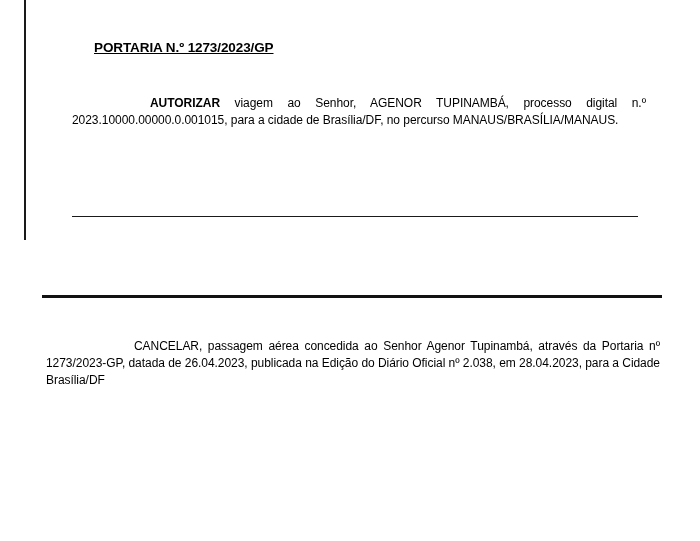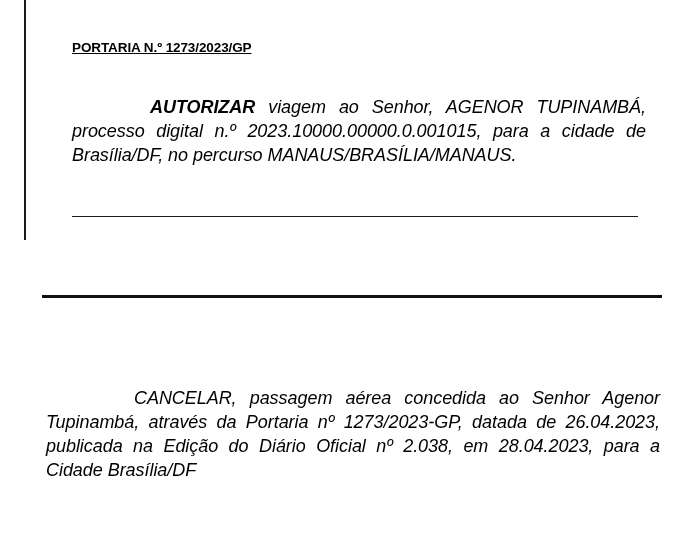--- a/index.html
+++ b/index.html
@@ -40,29 +40,29 @@
     top: 40px;
     width: 574px;
   }
 
   .heading {
     font-size: 13.5px;
     font-weight: bold;
     text-decoration: underline;
     letter-spacing: -0.1px;
     white-space: nowrap;
+    margin-left: 22px;
   }
 
   .body-text {
-    font-size: 18px;
-    line-height: 24px;
+    font-size: 12px;
+    line-height: 17px;
     text-align: justify;
     text-justify: inter-word;
     letter-spacing: -0.05px;
-    font-style: italic;
   }
 
   .section-one .body-text {
     margin-top: 40px;
   }
 
   .indent {
     display: inline-block;
     width: 78px;
   }
@@ -96,21 +96,20 @@
   }
 
   .section-two {
     position: absolute;
     left: 46px;
     top: 338px;
     width: 614px;
   }
 
   .section-two .body-text {
-    margin-top: 48px;
   }
 </style>
 </head>
 <body>
 
 <div class="page">
 
   <div class="left-rule"></div>
 
   <div class="section-one">

